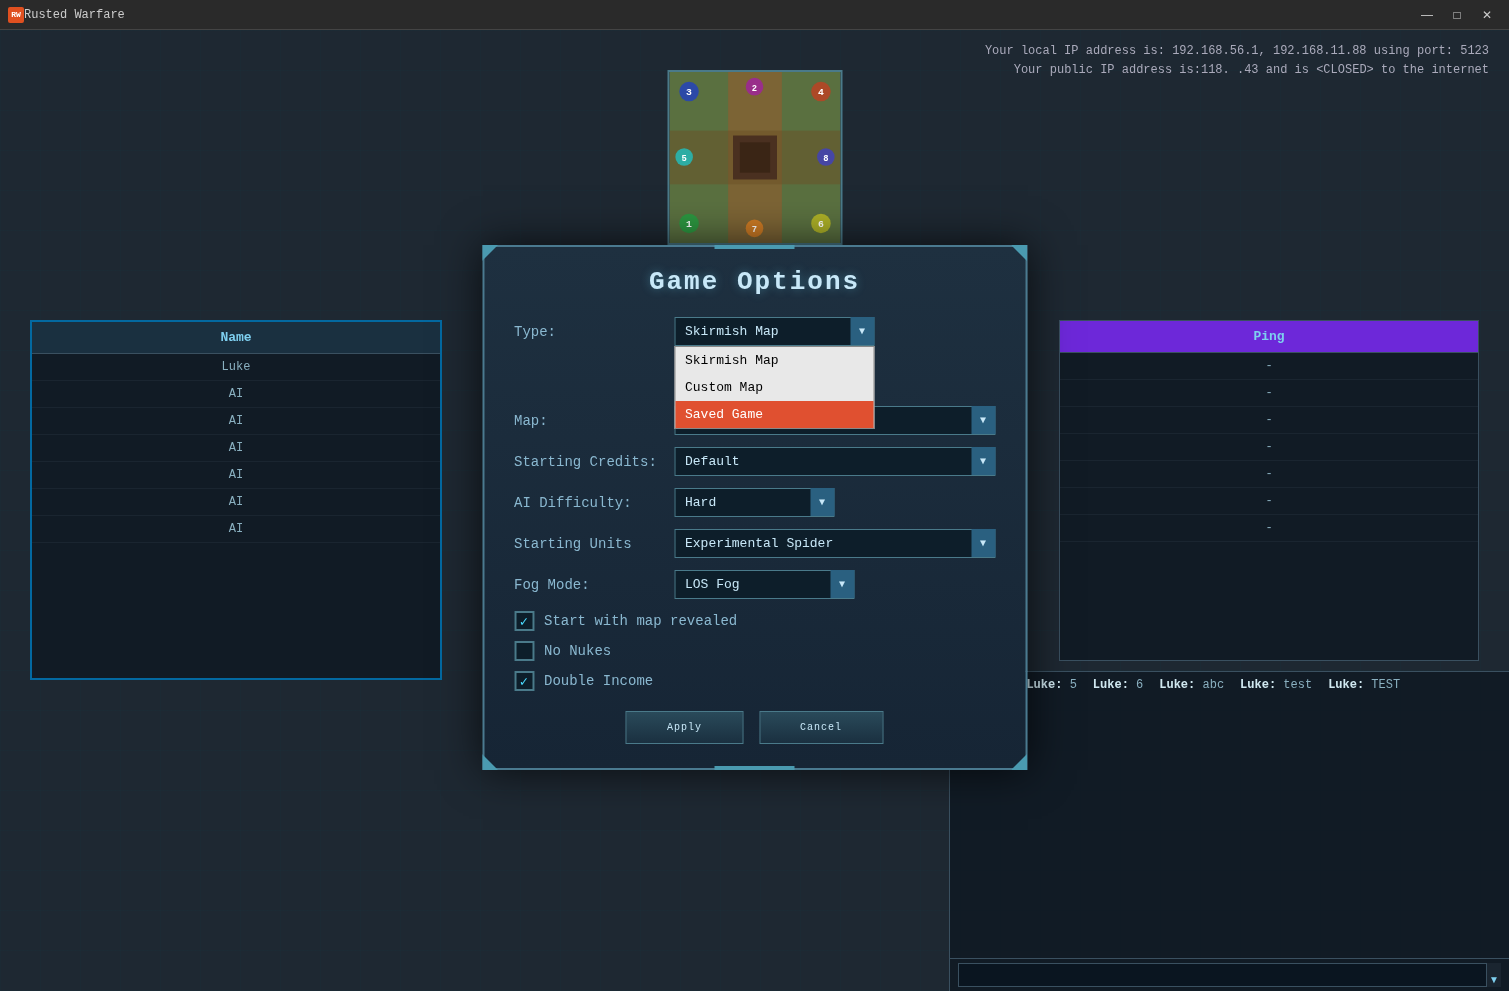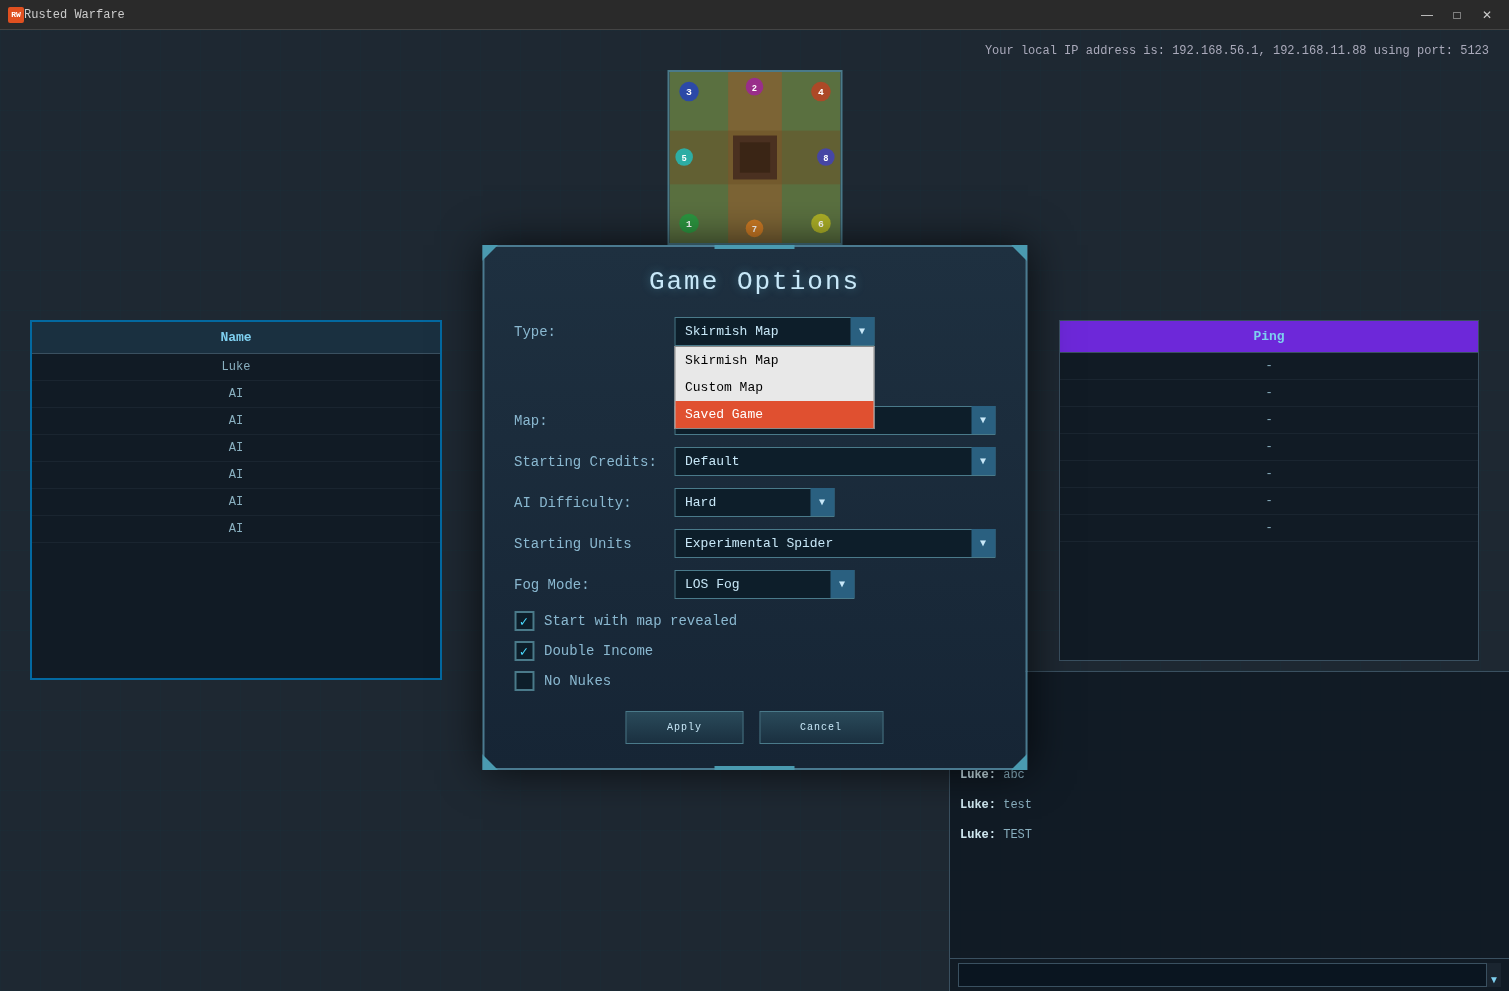--- a/index.html
+++ b/index.html
@@ -195,21 +195,21 @@
       padding: 6px 12px;
       background: #1a3040;
       border-bottom: 1px solid #3a5060;
       text-align: center;
     }
     #chat-messages {
       flex: 1;
       overflow-y: auto;
       padding: 6px 10px;
       display: flex;
-      flex-direction: column;
+      flex-direction: row;
       gap: 16px;
     }
     #chat-messages::-webkit-scrollbar { width: 14px; }
     #chat-messages::-webkit-scrollbar-track { background: #1a2530; }
     #chat-messages::-webkit-scrollbar-thumb { background: #3a6070; }
     .chat-msg {
       color: #8ab0c0;
       font-size: 12px;
     }
     .chat-msg .sender { color: #d0e8f0; font-weight: bold; }
@@ -266,21 +266,21 @@
       position: absolute;
       bottom: -2px; left: 50%;
       transform: translateX(-50%);
       width: 80px; height: 4px;
       background: #4a9ab0;
     }
     #dialog-title {
       text-align: center;
       font-size: 26px;
       color: #c8e8f8;
-      font-weight: normal;
+      font-weight: bold;
       letter-spacing: 2px;
       margin-bottom: 20px;
       text-shadow: 0 0 10px rgba(100,200,230,0.4);
     }
 
     .option-row {
       display: flex;
       align-items: center;
       margin-bottom: 12px;
       position: relative;
@@ -415,20 +415,21 @@
     <button class="titlebar-btn">—</button>
     <button class="titlebar-btn">□</button>
     <button class="titlebar-btn close">✕</button>
   </div>
 </div>
 
 <div id="game-area">
 
   <div id="ip-info">
     <div>Your local IP address is: 192.168.56.1, 192.168.11.88 using port: 5123</div>
+    <div>Your public IP address is:118.        .43 and is &lt;CLOSED&gt; to the internet</div>
   </div>
 
   <div id="map-preview">
     <svg id="map-canvas" viewBox="0 0 175 175" xmlns="http://www.w3.org/2000/svg">
 
       <rect width="175" height="175" fill="#5a7040"></rect>
 
       <rect x="60" y="0" width="55" height="175" fill="#8a6030" opacity="0.7"></rect>
       <rect x="0" y="60" width="175" height="55" fill="#6a5025" opacity="0.5"></rect>
 
@@ -609,26 +610,26 @@
           <div class="select-arrow">▼</div>
         </div>
       </div>
     </div>
 
     <div class="checkbox-row">
       <div class="checkbox-box checked"></div>
       <span class="checkbox-label">Start with map revealed</span>
     </div>
     <div class="checkbox-row">
+      <div class="checkbox-box"></div>
+      <span class="checkbox-label">No Nukes</span>
+    </div>
+    <div class="checkbox-row">
       <div class="checkbox-box checked"></div>
       <span class="checkbox-label">Double Income</span>
-    </div>
-    <div class="checkbox-row">
-      <div class="checkbox-box"></div>
-      <span class="checkbox-label">No Nukes</span>
     </div>
 
     <div id="dialog-buttons">
       <button class="dialog-btn">Apply</button>
       <button class="dialog-btn">Cancel</button>
     </div>
   </div>
 
 </div>
 

